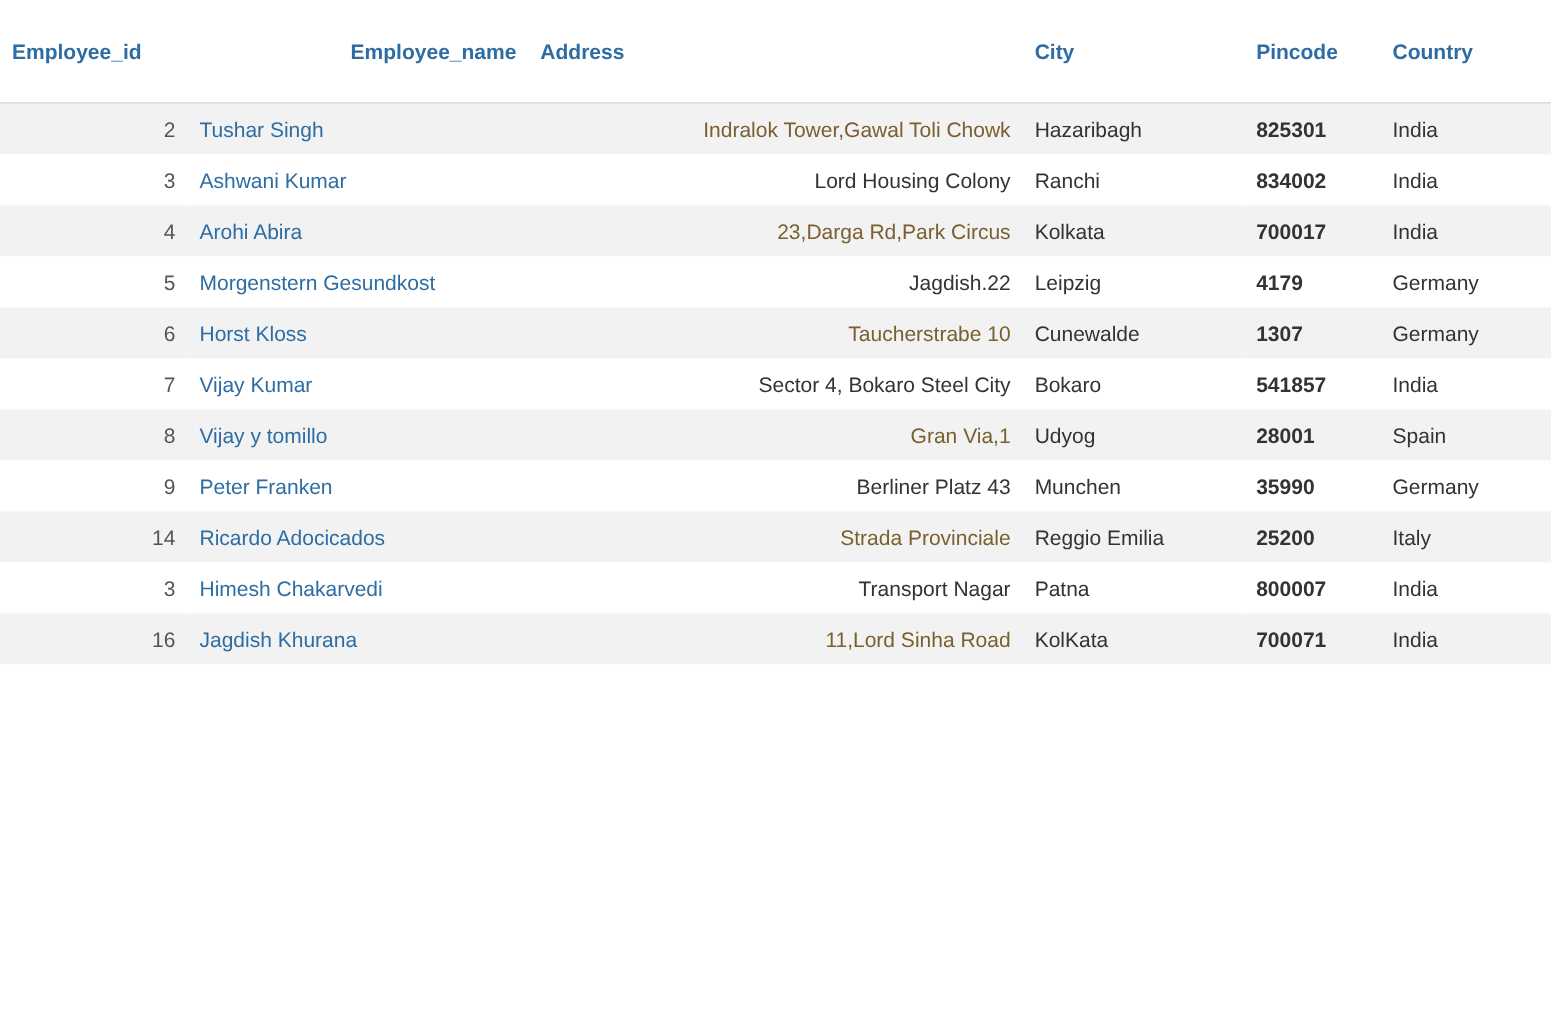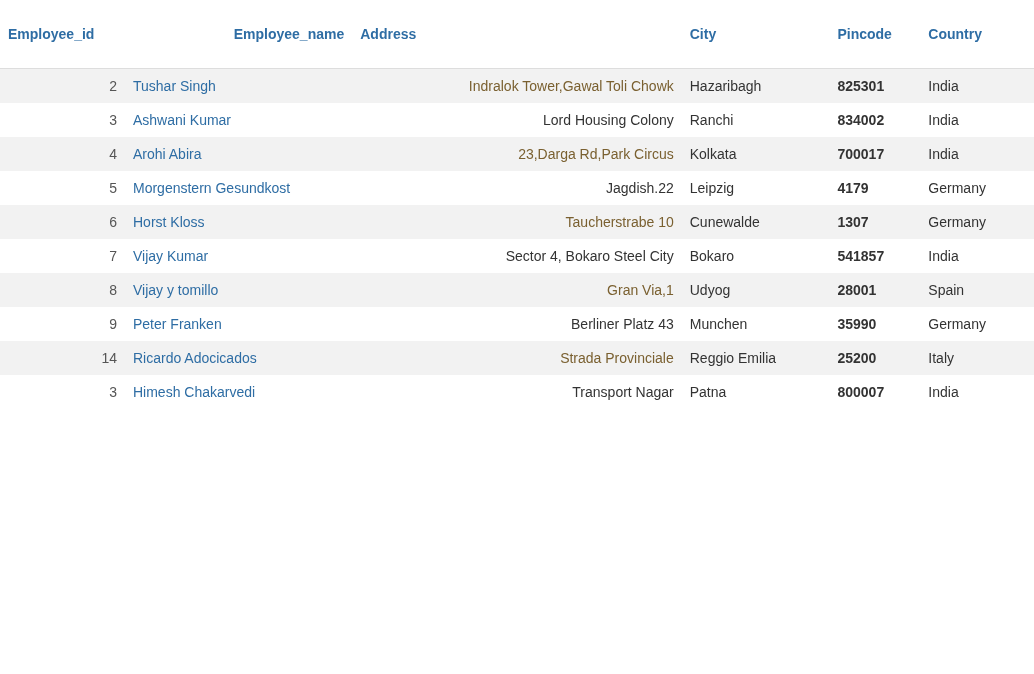--- a/index.html
+++ b/index.html
@@ -184,14 +184,22 @@
         <td class="country-col">Italy</td>
       </tr>
       <tr>
         <td class="id-col">3</td>
         <td class="name-col">Himesh Chakarvedi</td>
         <td class="address-col">Transport Nagar</td>
         <td class="city-col">Patna</td>
         <td class="pincode-col">800007</td>
         <td class="country-col">India</td>
       </tr>
+      <tr>
+        <td class="id-col">16</td>
+        <td class="name-col">Jagdish Khurana</td>
+        <td class="address-col">11,Lord Sinha Road</td>
+        <td class="city-col">KolKata</td>
+        <td class="pincode-col">700071</td>
+        <td class="country-col">India</td>
+      </tr>
     </tbody>
 </table>
 
 </body></html>

